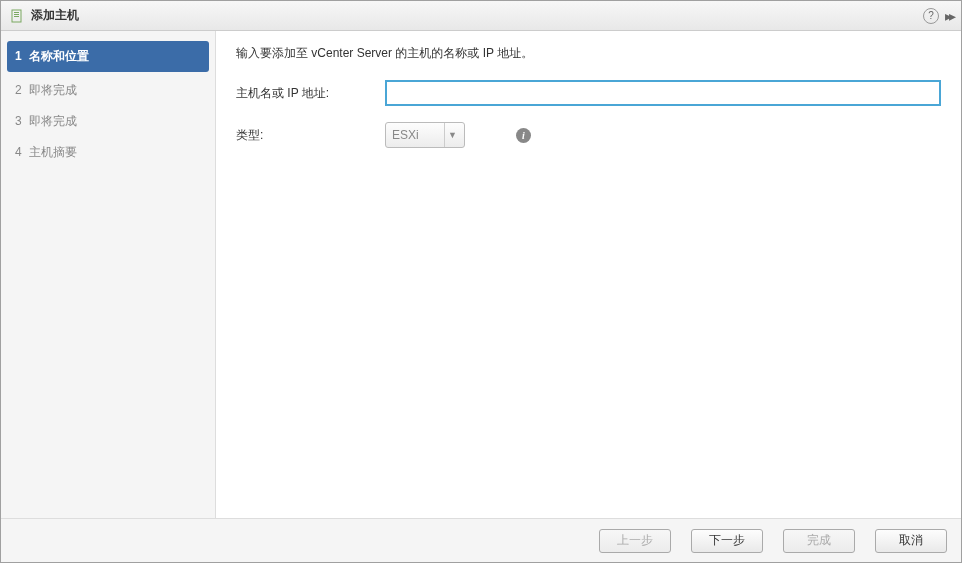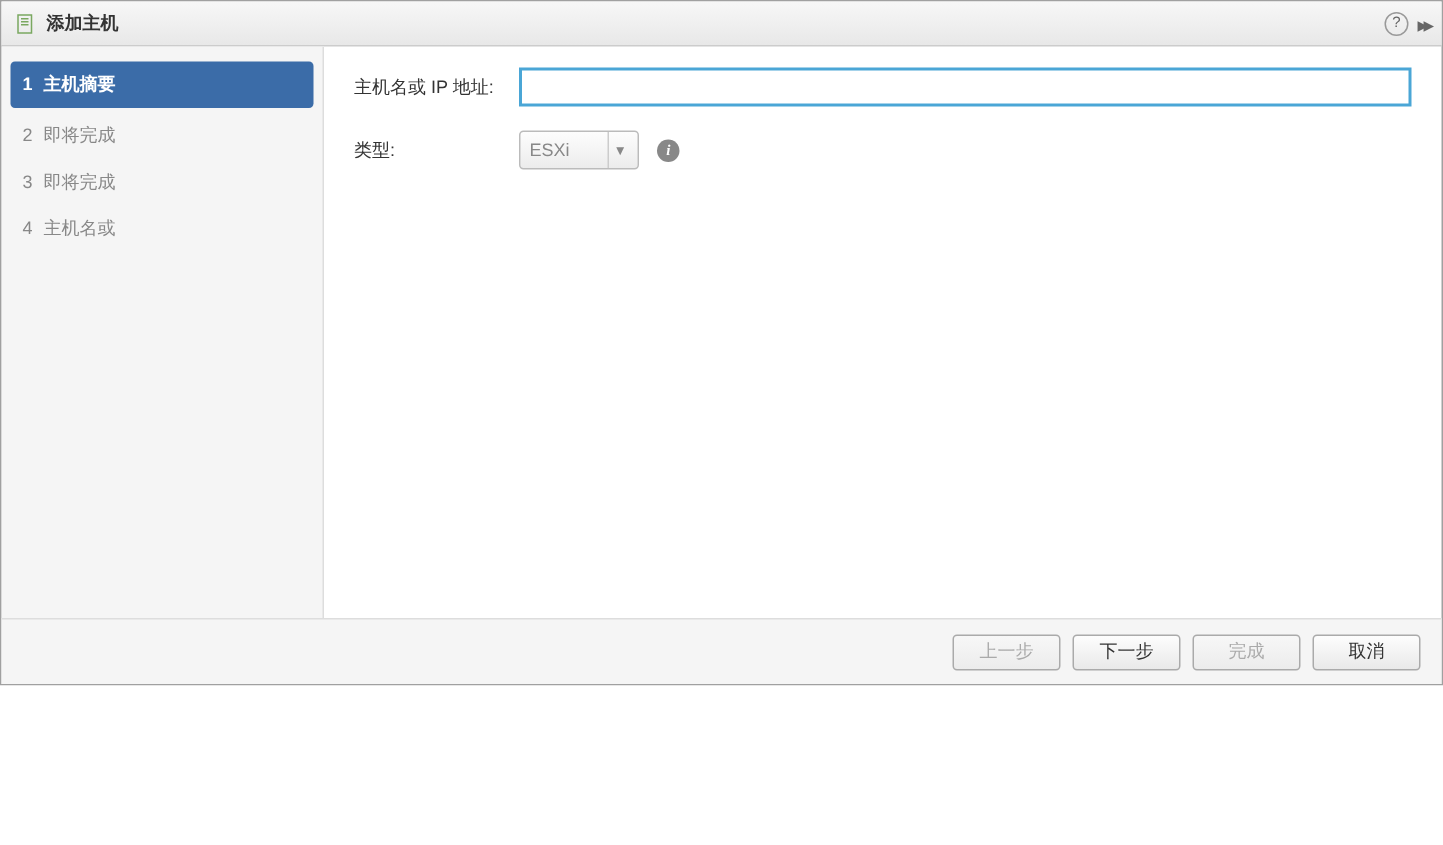--- a/index.html
+++ b/index.html
@@ -8,21 +8,21 @@
       padding: 0;
     }
     body {
       font-family: Arial, "Microsoft YaHei", sans-serif;
       font-size: 12px;
       color: #333;
       background: #fff;
     }
     .dialog {
       width: 962px;
-      height: 457px;
+      height: 563px;
       border: 1px solid #a0a0a0;
       display: flex;
       flex-direction: column;
       background: #fff;
     }
     .titlebar {
       height: 30px;
       background: linear-gradient(to bottom, #f7f7f7, #e8e8e8);
       border-bottom: 1px solid #ccc;
       display: flex;
@@ -106,20 +106,21 @@
       flex-direction: column;
     }
     .instruction {
       color: #333;
       margin-bottom: 18px;
     }
     .form-row {
       display: flex;
       align-items: center;
       margin-bottom: 16px;
+      gap: 39px;
     }
     .form-label {
       width: 110px;
       color: #333;
     }
     .form-input {
       flex: 1;
       max-width: 595px;
       height: 26px;
       border: 2px solid #4aa6d6;
@@ -180,21 +181,21 @@
       cursor: pointer;
     }
     .footer {
       height: 44px;
       border-top: 1px solid #ddd;
       background: #f5f5f5;
       display: flex;
       align-items: center;
       justify-content: flex-end;
       padding: 0 14px;
-      gap: 8px;
+      gap: 20px;
     }
     .btn {
       min-width: 72px;
       height: 24px;
       border: 1px solid #aaa;
       border-radius: 3px;
       background: linear-gradient(to bottom, #fdfdfd, #e9e9e9);
       color: #333;
       font-size: 12px;
       cursor: pointer;
@@ -223,37 +224,38 @@
     <div class="titlebar-controls">
       <span class="help-icon">?</span>
       <span class="collapse-icon">▸▸</span>
     </div>
   </div>
 
   <div class="body">
     <div class="sidebar">
       <div class="step active">
         <span class="step-num">1</span>
-        <span>主机摘要</span>
+        <span>名称和位置</span>
       </div>
       <div class="step disabled">
         <span class="step-num">2</span>
         <span>即将完成</span>
       </div>
       <div class="step disabled">
         <span class="step-num">3</span>
         <span>即将完成</span>
       </div>
       <div class="step disabled">
         <span class="step-num">4</span>
-        <span>主机名或</span>
+        <span>主机摘要</span>
       </div>
     </div>
 
     <div class="main">
+      <div class="instruction">输入要添加至 vCenter Server 的主机的名称或 IP 地址。</div>
 
       <div class="form-row">
         <div class="form-label">主机名或 IP 地址:</div>
         <input type="text" class="form-input" value="" style="">
       </div>
 
 
       <div class="form-row">
         <div class="form-label">类型:</div>
         <div class="type-select">

